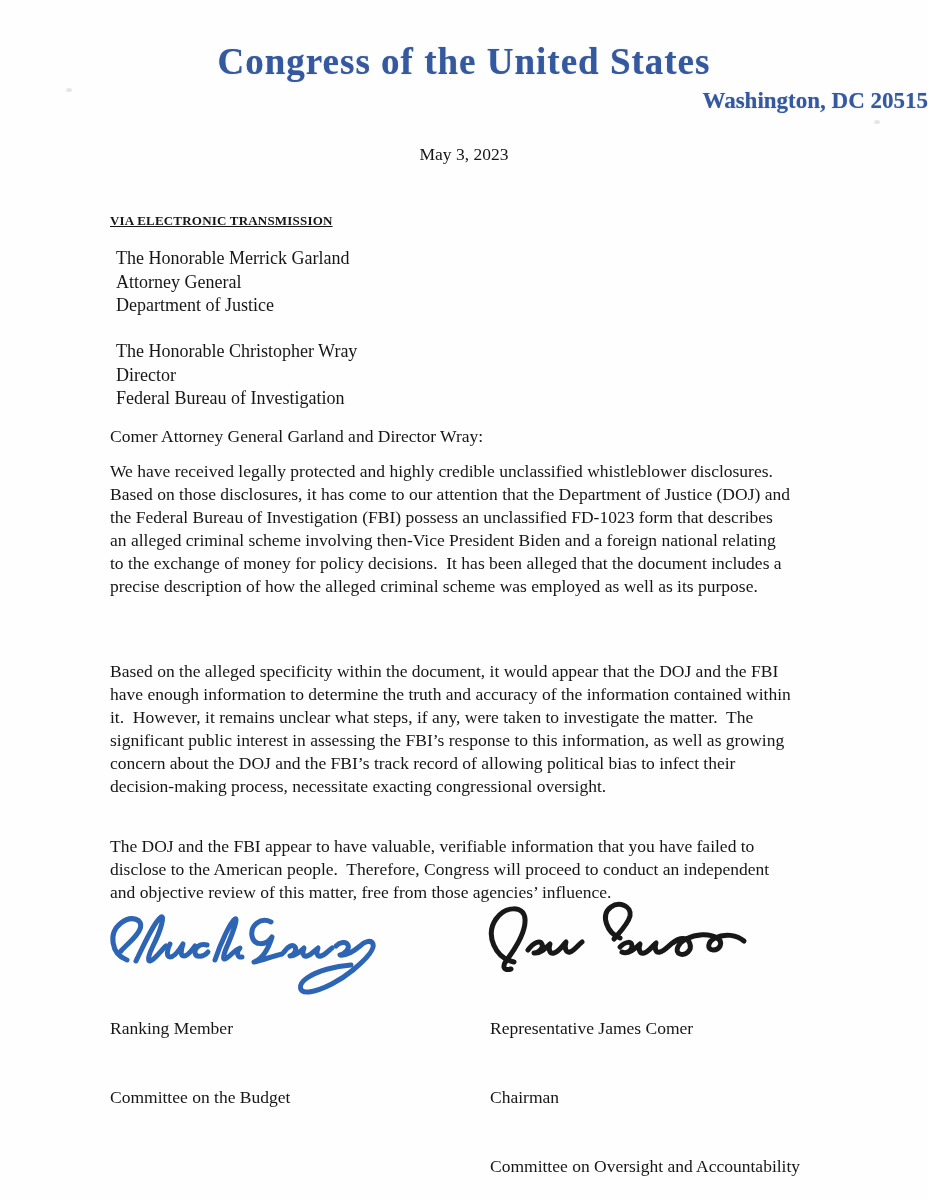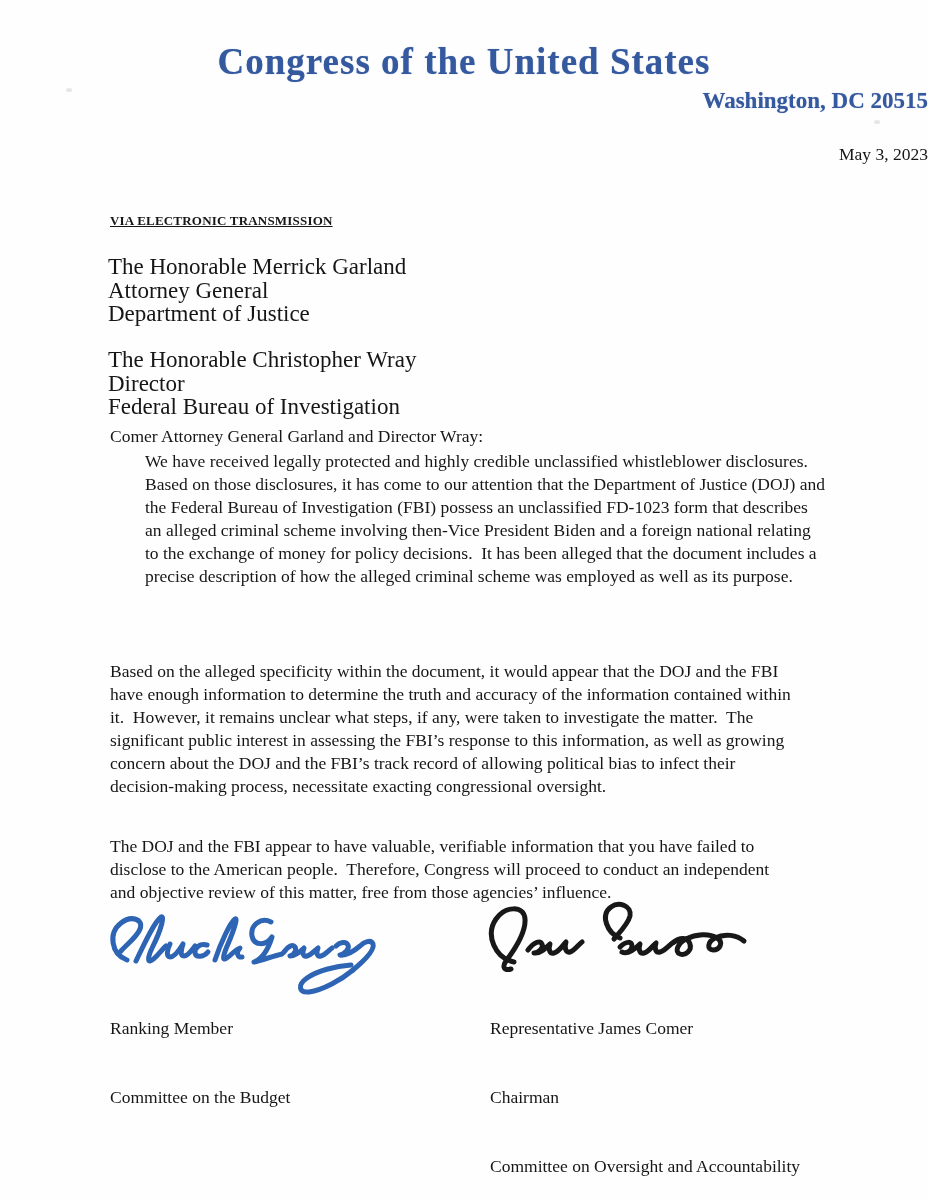--- a/index.html
+++ b/index.html
@@ -29,44 +29,44 @@
     top: 88px; left: 0; width: 100%;
     text-align: right;
     font-size: 23px;
     font-weight: bold;
     color: #35599f;
     text-shadow: 0 0 1px rgba(53,89,159,.5);
   }
   .letter-date {
     position: absolute;
     top: 144px; left: 0; width: 100%;
-    text-align: right;
+    text-align: center;
     font-size: 17.5px;
   }
   .delivery-method {
     position: absolute;
     top: 213px; left: 110px;
     font-size: 13px;
     font-weight: bold;
     text-decoration: underline;
     letter-spacing: 0.2px;
   }
-  .recipient { position: absolute; left: 108px; font-size: 23px; line-height: 23.5px; margin-top: 8px; }
+  .recipient { position: absolute; left: 116px; font-size: 18px; line-height: 23.5px; }
   .recipient-1 { top: 247px; }
   .recipient-2 { top: 340px; }
   .salutation { position: absolute; top: 426px; left: 110px; font-size: 17.5px; }
   .para {
     position: absolute;
     left: 110px;
     width: 718px;
     font-size: 17.5px;
     line-height: 22.9px;
     white-space: pre-wrap;
   }
-  .para-1 { top: 450px; margin-left: 35px; }
+  .para-1 { top: 460px; }
   .para-2 { top: 631px; margin-top: 29px; }
   .para-3 { top: 791px; margin-top: 44px; }
   .closing { position: absolute; top: 879px; left: 110px; font-size: 17.5px; }
   .signature-svg { position: absolute; }
   .sig-grassley { left: 103px; top: 908px; }
   .sig-comer { left: 478px; top: 898px; }
   .sig-path { fill: none; stroke-linecap: round; stroke-linejoin: round; }
   .signatory-block {
     position: absolute;
     top: 971px;

